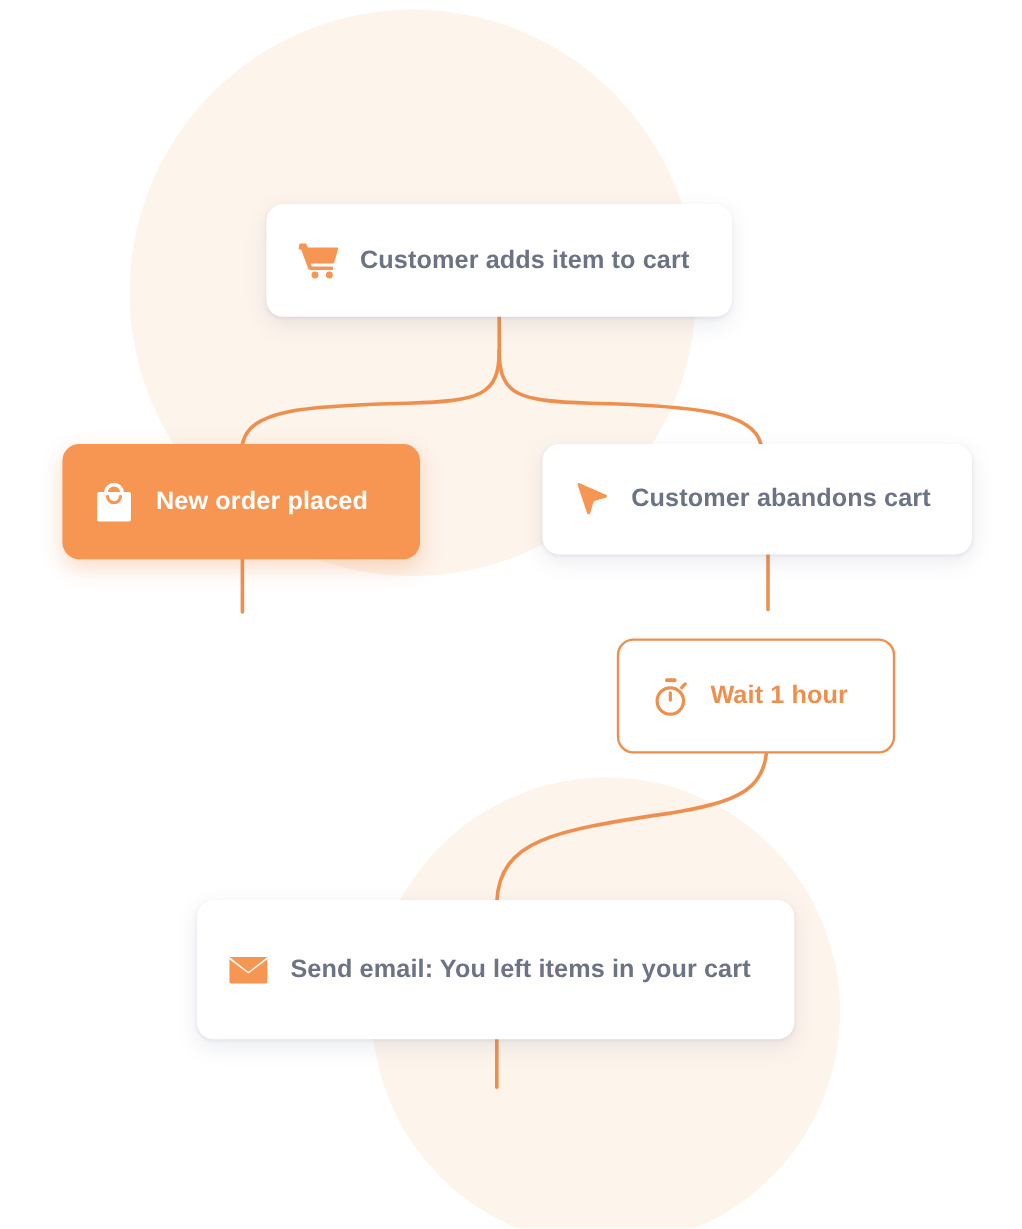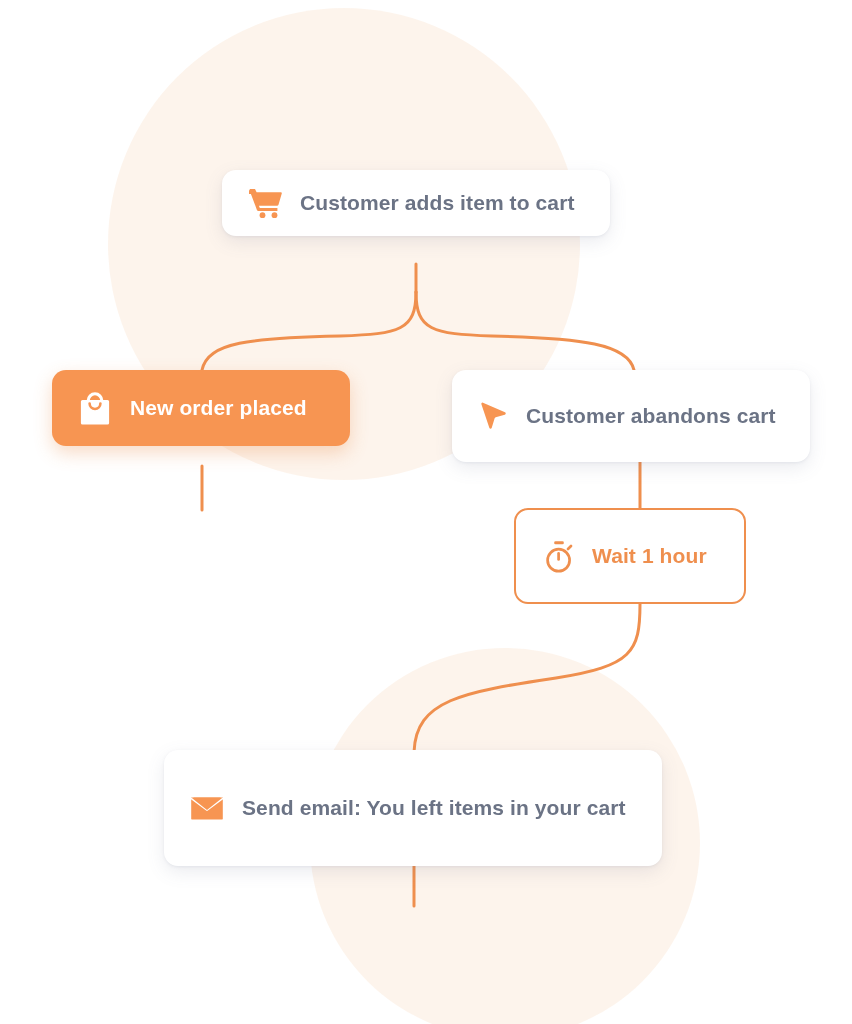--- a/index.html
+++ b/index.html
@@ -71,20 +71,21 @@
                 0 1px 3px rgba(99, 110, 140, .10);
   }
   .node.filled {
     background: #f79552;
     box-shadow: 0 7px 18px rgba(231, 136, 68, .30);
   }
   .node.outlined {
     background: #ffffff;
     border: 2px solid #ef8f4e;
     box-shadow: none;
+    margin-top: 24px;
   }
 
   .node-icon {
     flex: 0 0 auto;
     display: flex;
     align-items: center;
     justify-content: center;
   }
   .node-label {
     font-size: 21px;
@@ -94,24 +95,24 @@
     letter-spacing: .1px;
   }
   .node.filled .node-label {
     color: #ffffff;
   }
   .node.outlined .node-label {
     color: #ef8f4e;
   }
 
   
-  #node-add-to-cart   { left: 222px; top: 170px;  width: 388px; height: 66px;  padding-left: 24px; }
+  #node-add-to-cart   { left: 222px; top: 170px;  width: 388px; height: 94px;  padding-left: 24px; }
   #node-add-to-cart .node-icon { width: 40px; margin-right: 14px; }
 
-  #node-new-order     { left: 52px;  top: 370px;  width: 298px; height: 76px;  padding-left: 26px; }
+  #node-new-order     { left: 52px;  top: 370px;  width: 298px; height: 96px;  padding-left: 26px; }
   #node-new-order .node-icon { width: 34px; margin-right: 18px; }
 
   #node-abandons-cart { left: 452px; top: 370px;  width: 358px; height: 92px;  padding-left: 22px; }
   #node-abandons-cart .node-icon { width: 38px; margin-right: 14px; }
 
   #node-thanks-email  { left: 40px;  top: 510px;  width: 328px; height: 92px;  padding-left: 26px; }
   #node-thanks-email .node-icon { width: 36px; margin-right: 16px; }
 
   #node-wait          { left: 514px; top: 508px;  width: 232px; height: 96px;  padding-left: 26px; }
   #node-wait .node-icon { width: 34px; margin-right: 16px; }

